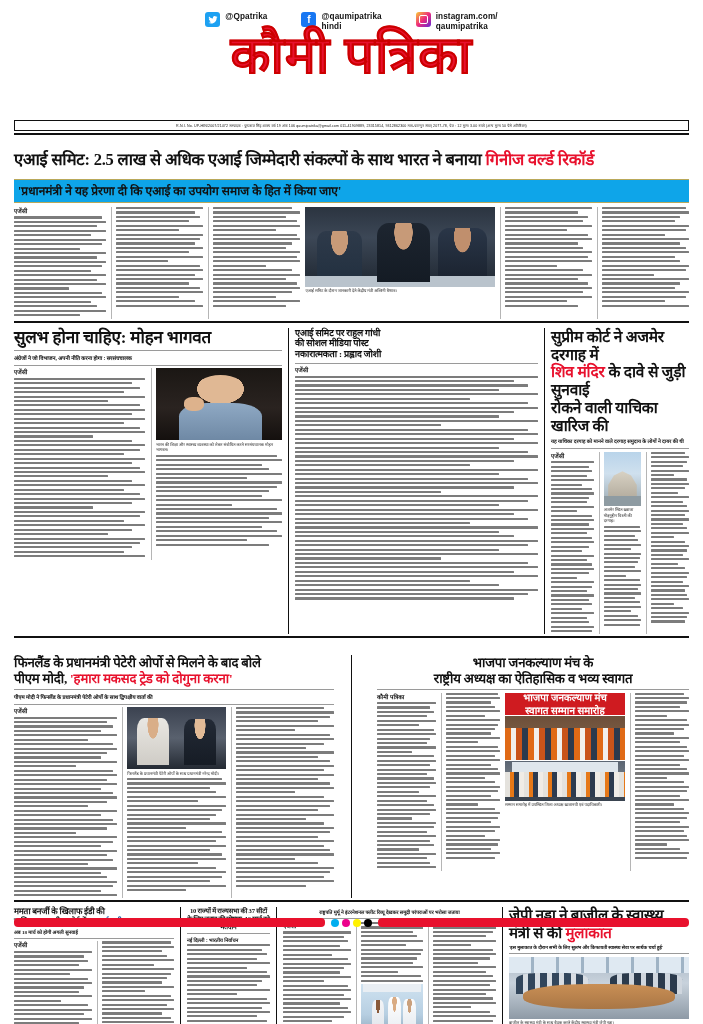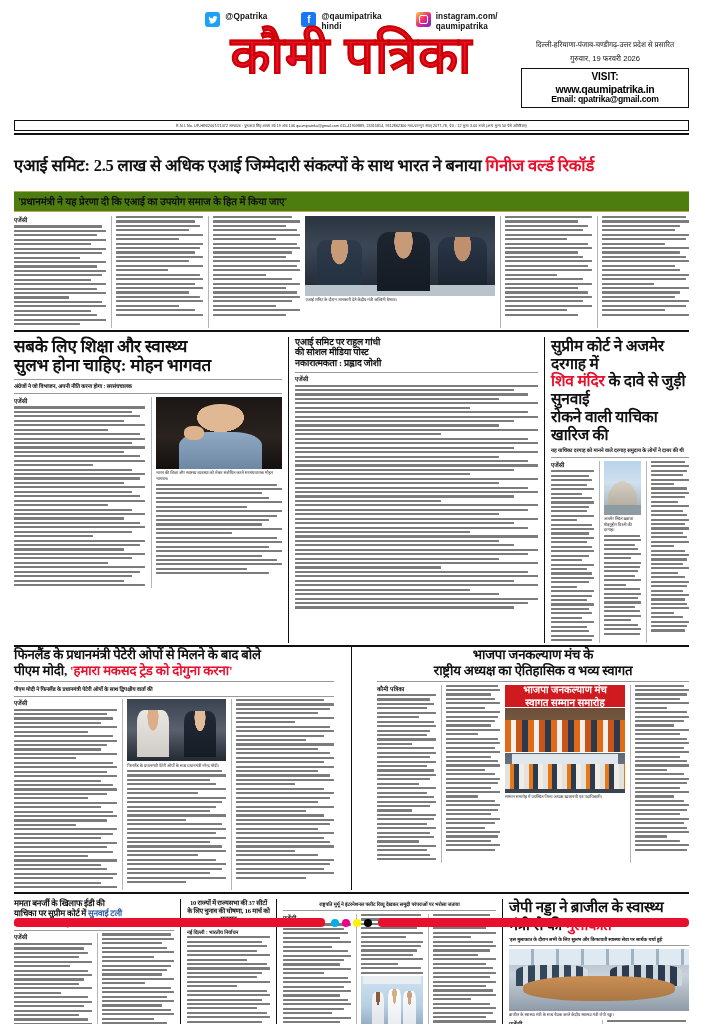--- a/index.html
+++ b/index.html
@@ -42,25 +42,25 @@
   .visit-label { font-family: "Liberation Sans", sans-serif; font-weight: bold; font-size: 10px; }
   .visit-url { font-family: "Liberation Sans", sans-serif; font-weight: bold; font-size: 10.5px; letter-spacing: -.3px; }
   .visit-email { font-family: "Liberation Sans", sans-serif; font-weight: bold; font-size: 8.6px; letter-spacing: -.2px; }
 
   
   .rni-box { border: 1px solid #111; margin-top: 3px; padding: 2px 4px; text-align: center; }
   .rni-text { font-family: "Liberation Sans", sans-serif; font-size: 3.6px; letter-spacing: .1px; color:#111; white-space: nowrap; overflow:hidden;}
   .rule-thick { height: 2px; background: #111; margin-top: 2px; }
 
   
-  .lead-head { font-size: 16.5px; font-weight: bold; color: #111; letter-spacing: -.2px; margin-top: 22px; line-height: 1.15; }
+  .lead-head { font-size: 16.5px; font-weight: bold; color: #111; letter-spacing: -.2px; margin-top: 16px; line-height: 1.15; }
   .lead-head .red { color: #e8112d; }
   .lead-kicker {
-    background: #4d7c0f; border-top: .5px solid #b9a85a; border-bottom: .5px solid #b9a85a;
-    font-size: 10px; font-weight: bold; padding: 2.5px 4px; margin-top: 15px; color:#111;
+    background: #0ea5e9; border-top: .5px solid #b9a85a; border-bottom: .5px solid #b9a85a;
+    font-size: 12px; font-weight: bold; padding: 2.5px 4px; margin-top: 9px; color:#111;
   }
   .lead-body { display: grid; grid-template-columns: repeat(7, 1fr); gap: 5px; margin-top: 4px; }
   .lead-photo { grid-column: span 2; }
 
   
   .byline { font-size: 6px; font-weight: bold; color: #111; margin-bottom: 1.5px; font-family:"Liberation Sans",sans-serif;}
 
   
   .lines { display: block; }
   .lines i { display: block; height: 2.1px; background: #4a4a4a; opacity: .72; margin-bottom: 2.35px; border-radius: .5px; }
@@ -139,21 +139,21 @@
   .sec-head { font-weight: bold; color: #111; line-height: 1.16; letter-spacing: -.2px; }
   .sec-head .red { color: #e8112d; }
   .sec-sub { font-size: 5.4px; font-weight: bold; color: #111; margin-top: 2px; }
   .hr-hair { height: .5px; background: #9a9a9a; margin: 3px 0; }
 
   
   .blockA { display: grid; grid-template-columns: 268px 250px 1fr; gap: 6px; margin-top: 5px; }
   .colsplit2 { display: grid; grid-template-columns: 1fr 1fr; gap: 5px; }
   .colsplit3 { display: grid; grid-template-columns: 1fr 1fr 1fr; gap: 5px; }
 
-  .blockB { display: grid; grid-template-columns: 320px 1fr; gap: 17px; margin-top: 0; }
+  .blockB { display: grid; grid-template-columns: 320px 1fr; gap: 17px; margin-top: 17px; }
   .blockC { display: grid; grid-template-columns: 160px 90px 220px 1fr; gap: 6px; margin-top: 5px; }
 
   
   .footer { position: absolute; left: 14px; right: 14px; bottom: 6px; display: flex; align-items: center; gap: 6px; }
   .f-bar { height: 9px; background: #e8112d; border-radius: 4px; flex: 1; }
   .cmyk { display: flex; gap: 3px; }
   .cmyk span { width: 8px; height: 8px; border-radius: 50%; display: block; }
 </style>
 </head>
 <body>
@@ -184,29 +184,20 @@
         <span>instagram.com/</span><br>
         <span>qaumipatrika</span>
       </span>
     </div>
   </div>
 
   <div class="masthead">
     <div class="mast-center">
       <div class="mast-title">कौमी पत्रिका</div>
     </div>
-    <div class="mast-right">
-      <div class="mast-region">दिल्ली-हरियाणा-पंजाब-चण्डीगढ़-उत्तर प्रदेश से प्रसारित</div>
-      <div class="mast-date">गुरुवार, 19 फरवरी 2026</div>
-      <div class="visit-box">
-        <div class="visit-label">VISIT:</div>
-        <div class="visit-url">www.qaumipatrika.in</div>
-        <div class="visit-email">Email: qpatrika@gmail.com</div>
-      </div>
-    </div>
   </div>
 
   <div class="rni-box">
     <div class="rni-text">R.N.I. No. UP-HIN/2007/21472 सम्पादक : पुष्पराज सिंह शाक्य वर्ष 19 अंक 106 qaumipatrika@gmail.com  011-41909889, 23315814, 9312862300  माघ-फाल्गुन संवत् 2077-78, पेज : 12  मूल्य 3.00 रुपये (अन्य मूल्य 50 पैसे अतिरिक्त)</div>
   </div>
   <div class="rule-thick"></div>
 
   <div class="lead-head">
     <span>एआई समिट: 2.5 लाख से अधिक एआई जिम्मेदारी संकल्पों के साथ भारत ने बनाया </span><span class="red">गिनीज वर्ल्ड रिकॉर्ड</span>
   </div>
@@ -357,21 +348,20 @@
       </div>
     </div>
   </div>
 
   <div class="rule-thick"></div>
 
   <div class="blockA">
 
     <div>
       <div class="sec-head" style="font-size:17px">
-        <div>सबके लिए शिक्षा और स्वास्थ्य</div>
         <div>सुलभ होना चाहिए: मोहन भागवत</div>
       </div>
       <div class="hr-hair"></div>
       <div class="sec-sub">अंग्रेजों ने जो विभाजन, अपनी नीति करना होगा : सरसंघचालक</div>
       <div class="hr-hair"></div>
       <div class="colsplit2" style="gap:6px">
         <div>
           <div class="byline">एजेंसी</div>
           <div class="lines">
             <i class="s100"></i>

